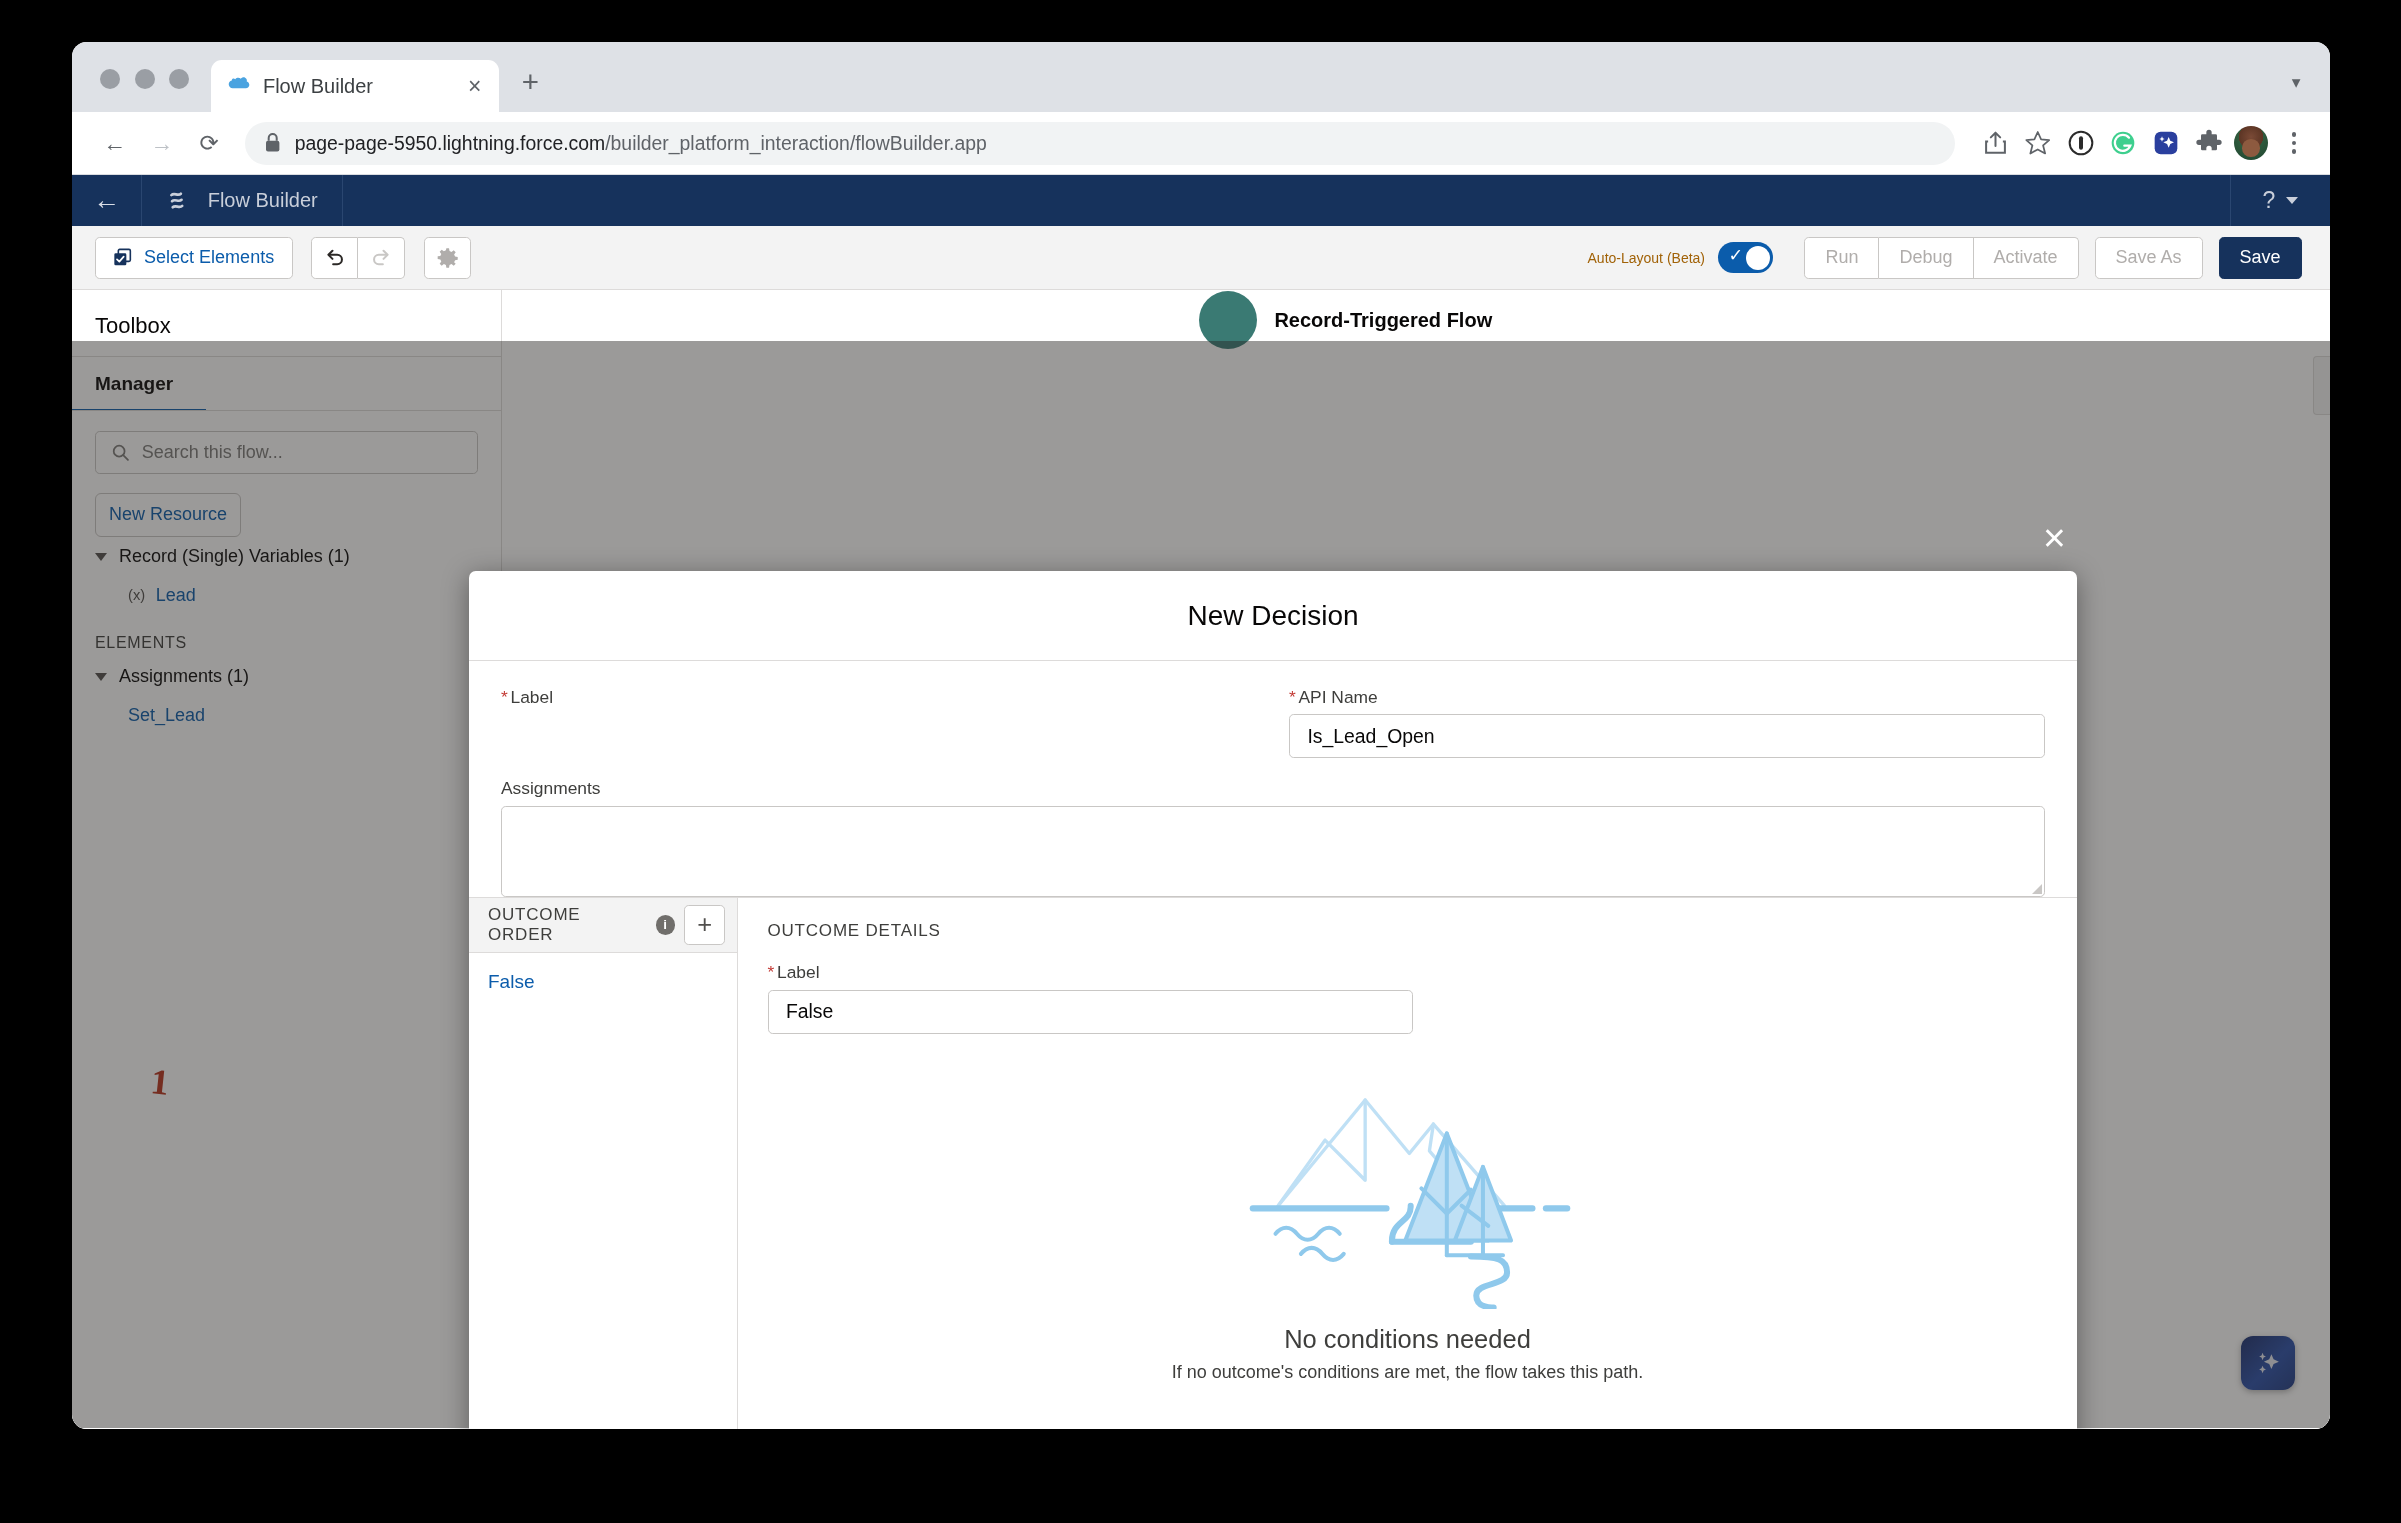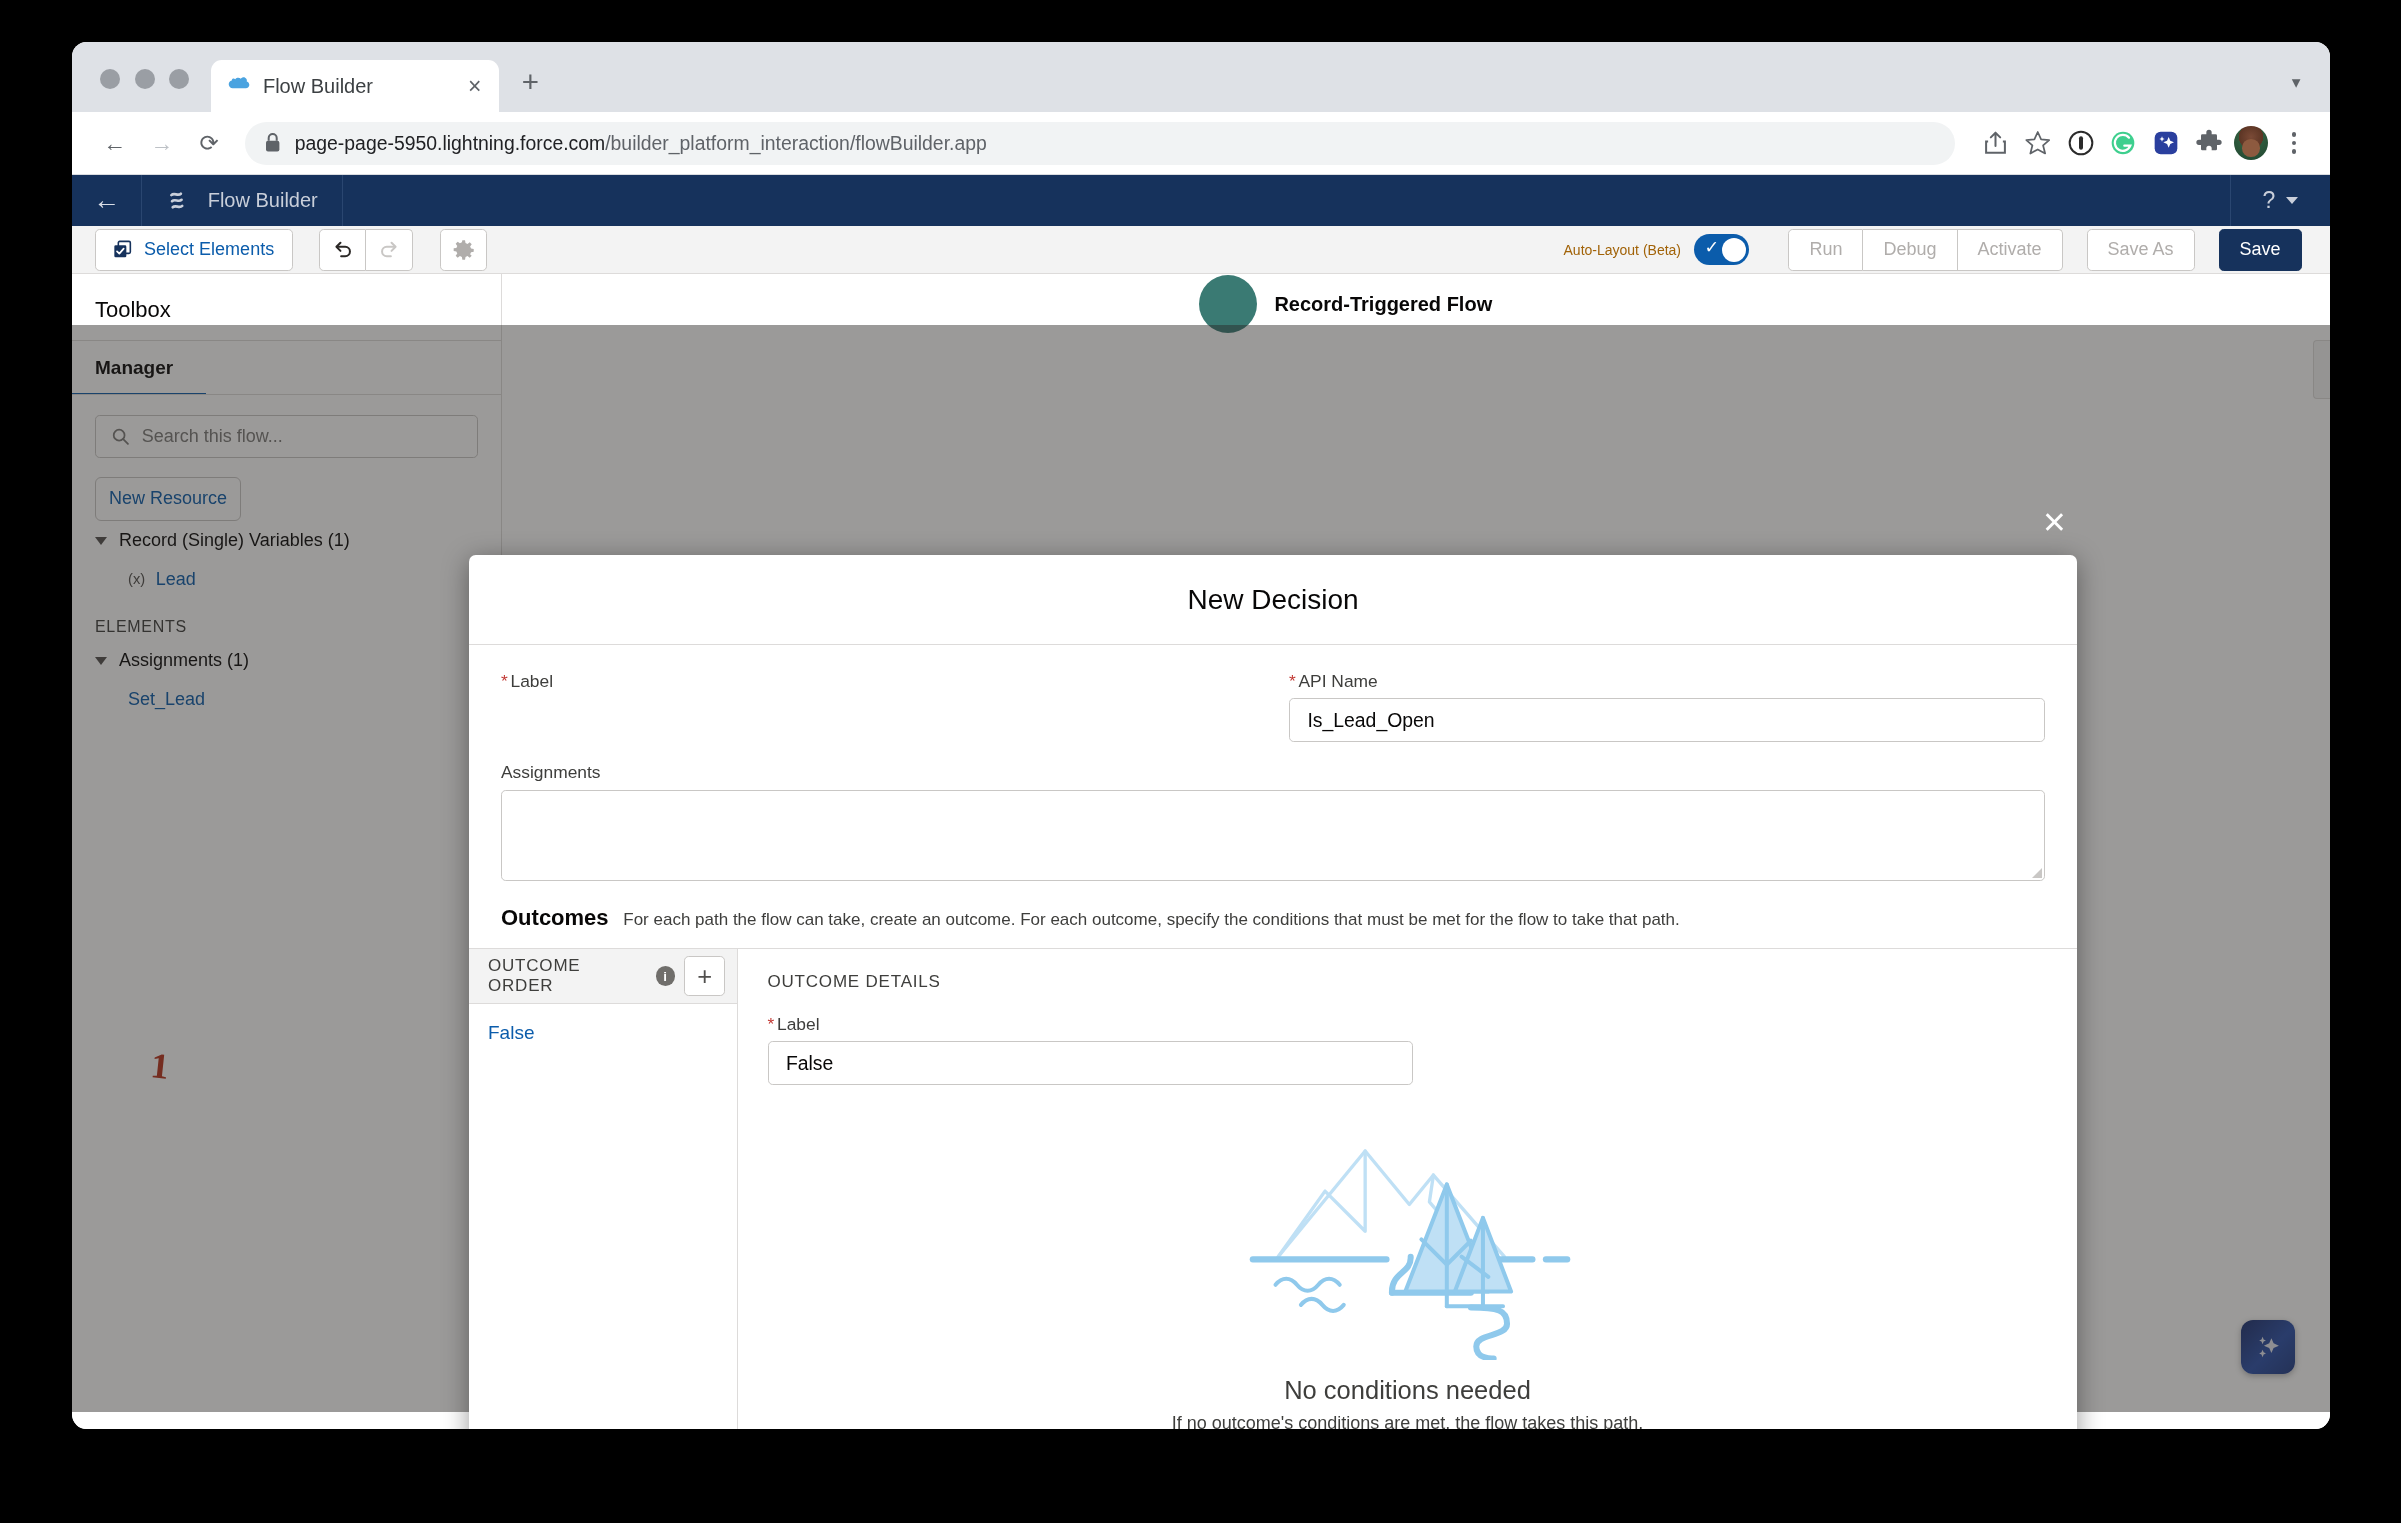--- a/index.html
+++ b/index.html
@@ -162,26 +162,26 @@
   #help-question { font-size: 23px; color: #c9cfda; }
   .caret-down {
     width: 0; height: 0;
     border-left: 6px solid transparent;
     border-right: 6px solid transparent;
     border-top: 7.4px solid #c9cfda;
   }
 
   
   #sf-toolbar {
-    height: 48px;
+    height: 64px;
     background: #f3f3f3;
     border-bottom: 0.7px solid #dddbda;
     display: flex; align-items: center;
     padding: 0 23px;
-    gap: 12px;
+    gap: 4px;
   }
   #select-elements-btn {
     height: 42px;
     border: 0.7px solid #c9c7c5;
     border-radius: 4.7px;
     background: #fff;
     display: flex; align-items: center; gap: 10.7px;
     padding: 0 17.4px;
     color: #0b5cab;
     font-size: 18px;
@@ -735,24 +735,20 @@
               <div class="field-label"><span class="req-star">*</span><span>API Name</span></div>
               <div class="text-input">Is_Lead_Open</div>
             </div>
           </div>
 
           <div id="description-field">
             <div class="field-label">Assignments</div>
             <div id="description-textarea"></div>
           </div>
 
-          <div id="outcomes-head">
-            <span id="outcomes-title">Outcomes</span>
-            <span id="outcomes-desc">For each path the flow can take, create an outcome. For each outcome, specify the conditions that must be met for the flow to take that path.</span>
-          </div>
 
           <div id="outcomes-split">
             <div id="outcome-order-col">
               <div id="outcome-order-head">
                 <span id="outcome-order-label">OUTCOME ORDER</span>
                 <span id="outcome-info-icon">i</span>
                 <span id="add-outcome-btn">+</span>
               </div>
               <div class="outcome-row link">
                 <span>False</span>

